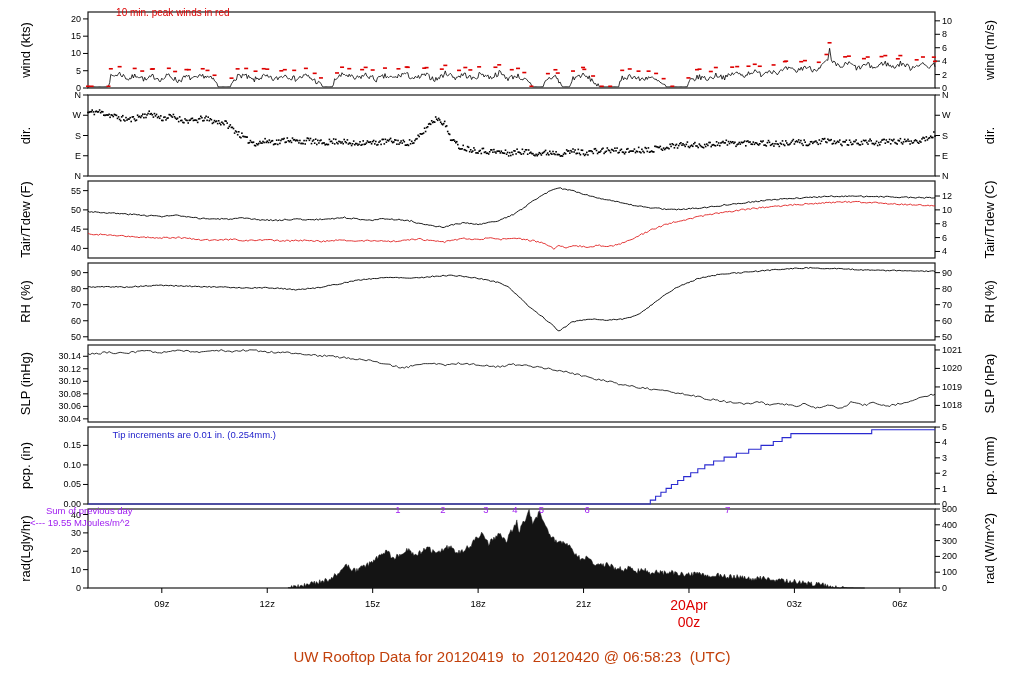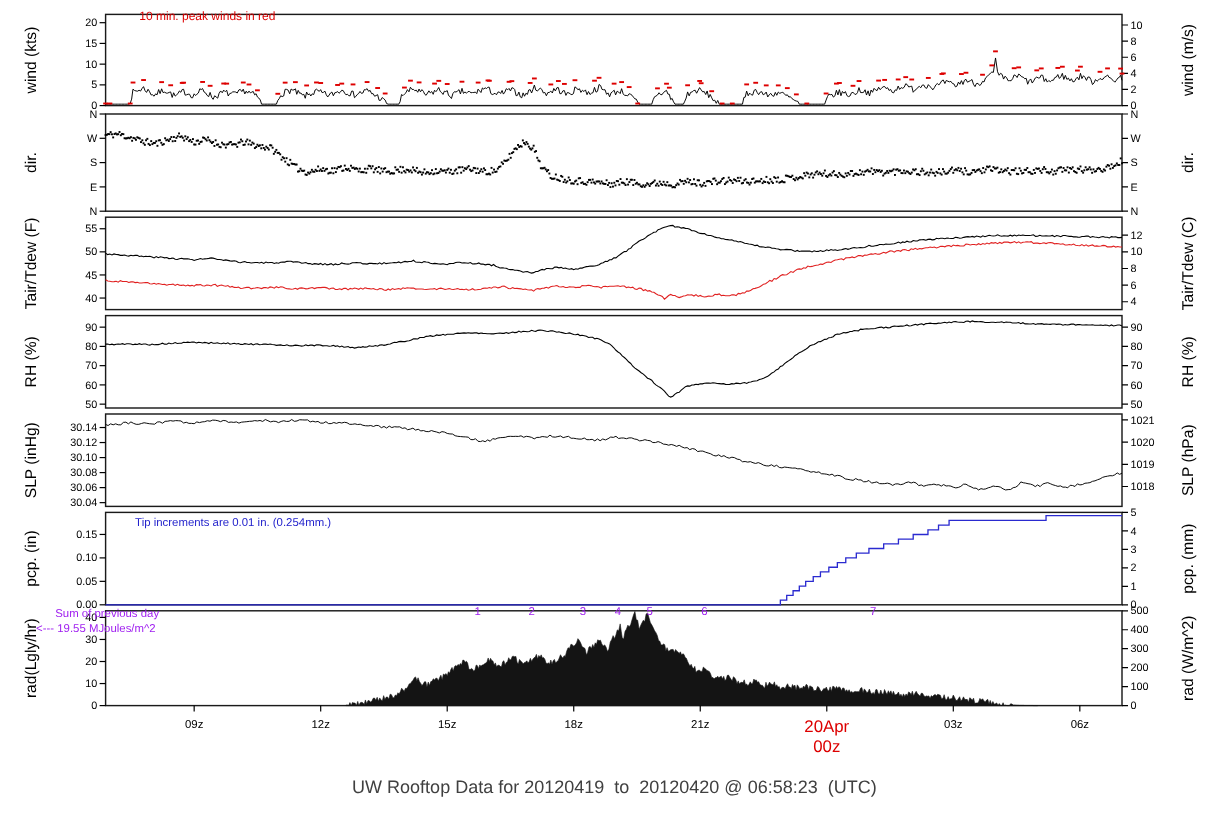--- a/index.html
+++ b/index.html
@@ -1,20 +1,20 @@
 <!DOCTYPE html>
 <html><head>
 <meta charset="utf-8">
 <style>
   html,body{margin:0;padding:0;background:#ffffff;}
   #screen{position:relative;width:1024px;height:700px;background:#ffffff;overflow:hidden;
           font-family:"Liberation Sans",sans-serif;}
   #chart{position:absolute;left:0;top:0;font-family:"Liberation Sans",sans-serif;}
   #plot-title{position:absolute;left:0;top:648px;width:1024px;text-align:center;
-              font-size:15px;color:#404040;white-space:pre;}
+              font-size:15px;color:#c2410c;white-space:pre;}
 </style>
 </head>
 <body>
 
 <div id="screen">
   <svg id="chart" width="1024" height="700" viewBox="0 0 1024 700">
       <g>
         <rect x="88" y="12" width="847" height="76" fill="none" stroke="#1a1a1a" stroke-width="1.2"></rect>
         <line x1="83" y1="88" x2="88" y2="88" stroke="#000" stroke-width="1"></line>
         <text x="81" y="91" text-anchor="end" font-size="9" fill="#000">0</text>

